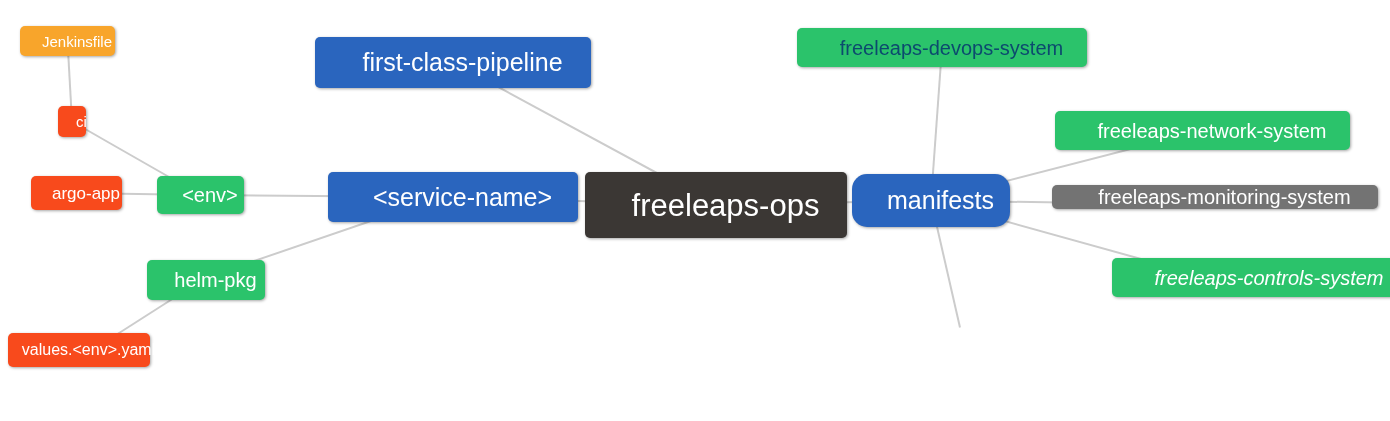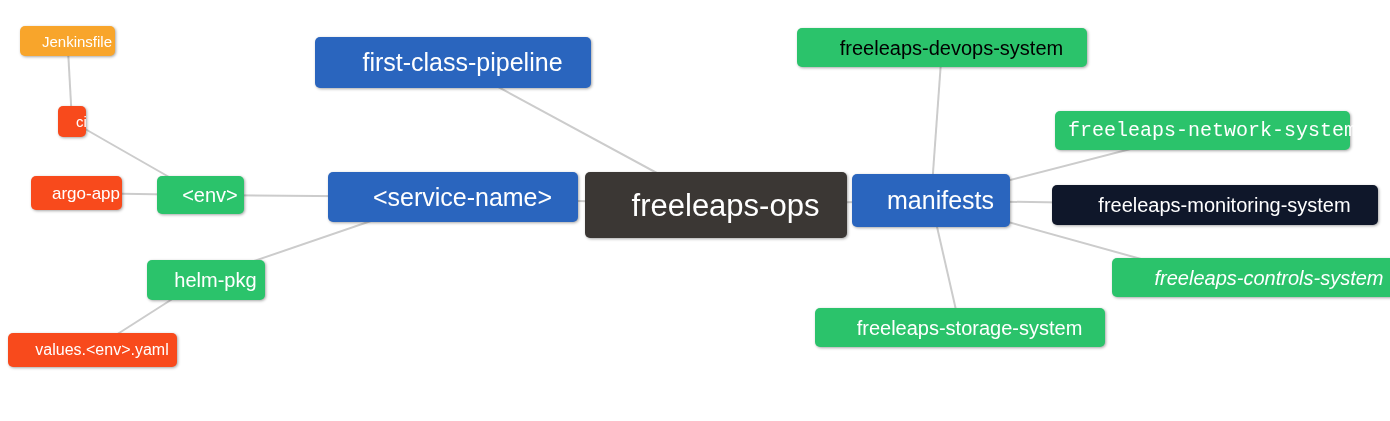--- a/index.html
+++ b/index.html
@@ -58,23 +58,22 @@
       <line x1="931" y1="200.5" x2="1215" y2="205" stroke="#CCCCCC" stroke-width="2"></line>
       <line x1="931" y1="200.5" x2="1207.5" y2="277.5" stroke="#CCCCCC" stroke-width="2"></line>
       <line x1="931" y1="200.5" x2="960" y2="327.5" stroke="#CCCCCC" stroke-width="2"></line>
     </svg>
 
 <div class="node" style="left: 20px; top: 26px; width: 95px; height: 30px; font-size: 15px; background: rgb(248, 165, 43); color: rgb(255, 255, 255);">Jenkinsfile</div>
     <div class="node" style="left: 58px; top: 106px; width: 28px; height: 31px; font-size: 15px; background: rgb(248, 74, 28); color: rgb(255, 255, 255);">ci</div>
     <div class="node" style="left: 31px; top: 176px; width: 91px; height: 34px; font-size: 17px; background: rgb(248, 74, 28); color: rgb(255, 255, 255);">argo-app</div>
     <div class="node" style="left: 157px; top: 176px; width: 87px; height: 38px; font-size: 20px; background: rgb(43, 195, 107); color: rgb(255, 255, 255);">&lt;env&gt;</div>
     <div class="node" style="left: 147px; top: 260px; width: 118px; height: 40px; font-size: 20px; background: rgb(43, 195, 107); color: rgb(255, 255, 255);">helm-pkg</div>
-    <div class="node" style="left: 8px; top: 333px; width: 169px; height: 34px; font-size: 16px; background: rgb(248, 74, 28); color: rgb(255, 255, 255);">values.&lt;env&gt;.yaml</div>
+    <div class="node" style="left: 8px; top: 333px; width: 142px; height: 34px; font-size: 16px; background: rgb(248, 74, 28); color: rgb(255, 255, 255);">values.&lt;env&gt;.yaml</div>
     <div class="node" style="left: 315px; top: 37px; width: 276px; height: 51px; font-size: 25px; background: rgb(42, 101, 190); color: rgb(255, 255, 255);">first-class-pipeline</div>
     <div class="node" style="left: 316px; top: 172px; width: 250px; height: 50px; font-size: 25px; background: rgb(42, 101, 190); color: rgb(255, 255, 255); margin-left: 12px;">&lt;service-name&gt;</div>
     <div class="node" style="left: 585px; top: 172px; width: 262px; height: 66px; font-size: 31px; background: rgb(59, 55, 52); color: rgb(255, 255, 255); text-align: center;">freeleaps-ops</div>
-    <div class="node" style="left: 852px; top: 174px; width: 158px; height: 53px; font-size: 25px; background: rgb(42, 101, 190); color: rgb(255, 255, 255);">manifests</div>
-    <div class="node" style="left: 797px; top: 28px; width: 290px; height: 39px; font-size: 20px; background: rgb(43, 195, 107); color: #000000;">freeleaps-devops-system</div>
-    <div class="node" style="left: 1055px; top: 111px; width: 295px; height: 39px; font-size: 20px; background: rgb(43, 195, 107); color: rgb(255, 255, 255); font-family: Liberation Mono, monospace;">freeleaps-network-system</div>
-    <div class="node" style="left: 1052px; top: 185px; width: 326px; height: 40px; font-size: 20px; background: #0f172a; color: rgb(255, 255, 255);">freeleaps-monitoring-system</div>
+    <div class="node" style="left: 852px; top: 174px; width: 158px; height: 53px; font-size: 25px; background: rgb(42, 101, 190); color: rgb(255, 255, 255); border-radius: 15px;">manifests</div>
+    <div class="node" style="left: 797px; top: 28px; width: 290px; height: 39px; font-size: 20px; background: rgb(43, 195, 107); color: #0c4a6e;">freeleaps-devops-system</div>
+    <div class="node" style="left: 1055px; top: 111px; width: 295px; height: 39px; font-size: 20px; background: rgb(43, 195, 107); color: rgb(255, 255, 255);">freeleaps-network-system</div>
+    <div class="node" style="left: 1052px; top: 185px; width: 326px; height: 24px; font-size: 20px; background: #737373; color: rgb(255, 255, 255);">freeleaps-monitoring-system</div>
     <div class="node" style="left: 1112px; top: 258px; width: 295px; height: 39px; font-size: 20px; background: rgb(43, 195, 107); color: rgb(255, 255, 255); font-style: italic;">freeleaps-controls-system</div>
-    <div class="node" style="left: 815px; top: 308px; width: 290px; height: 39px; font-size: 20px; background: rgb(43, 195, 107); color: rgb(255, 255, 255);">freeleaps-storage-system</div>
   </div>
 
 </body></html>

